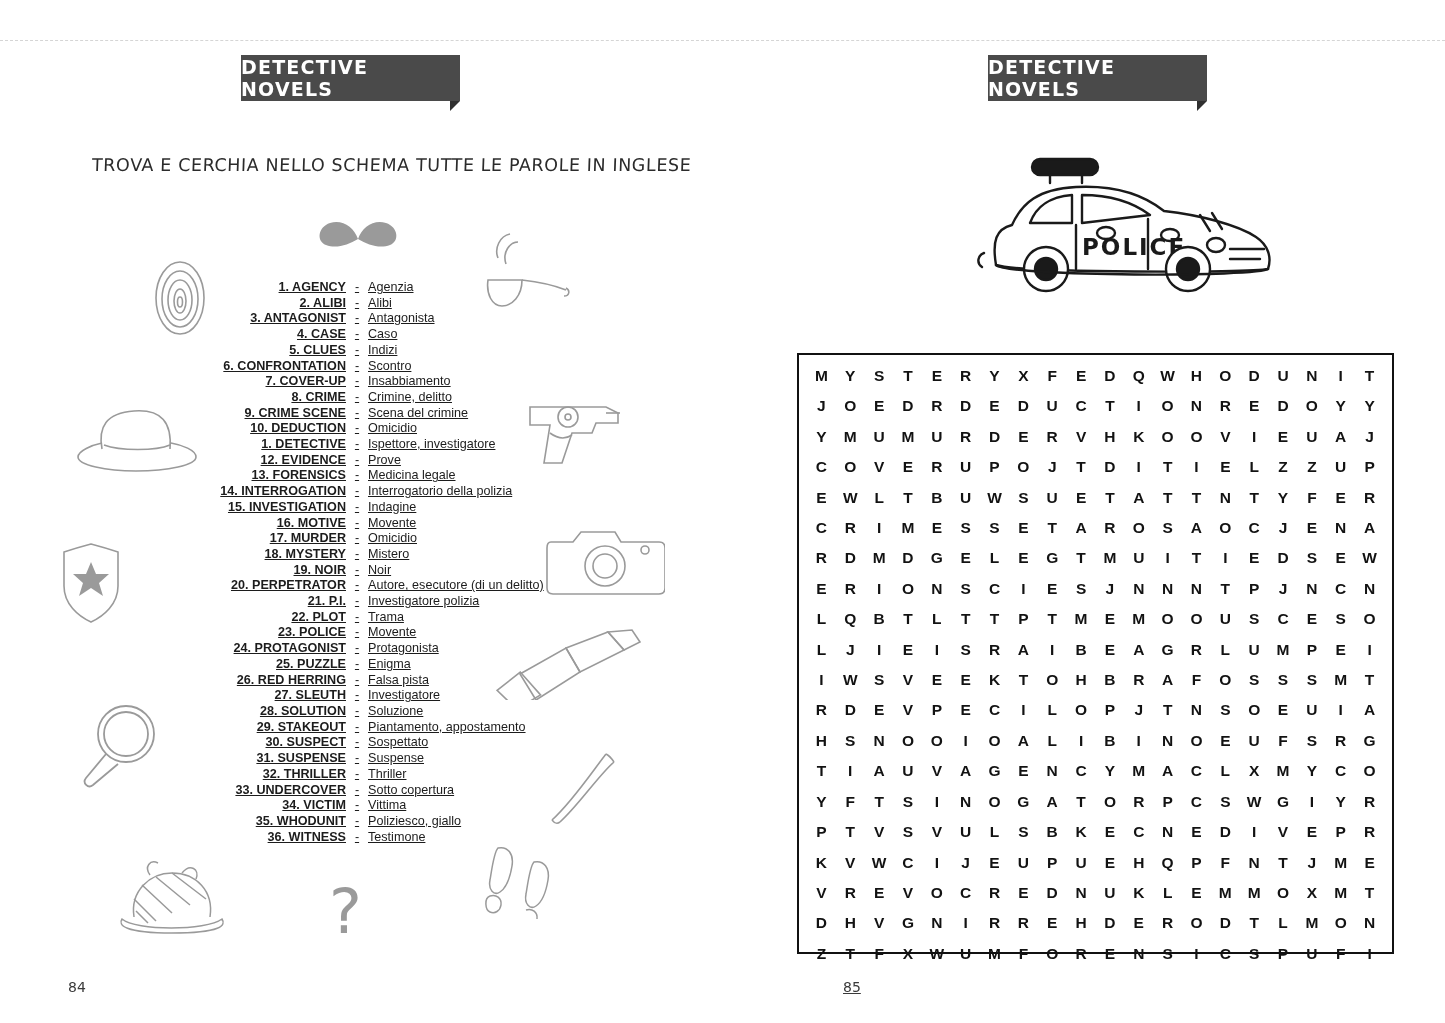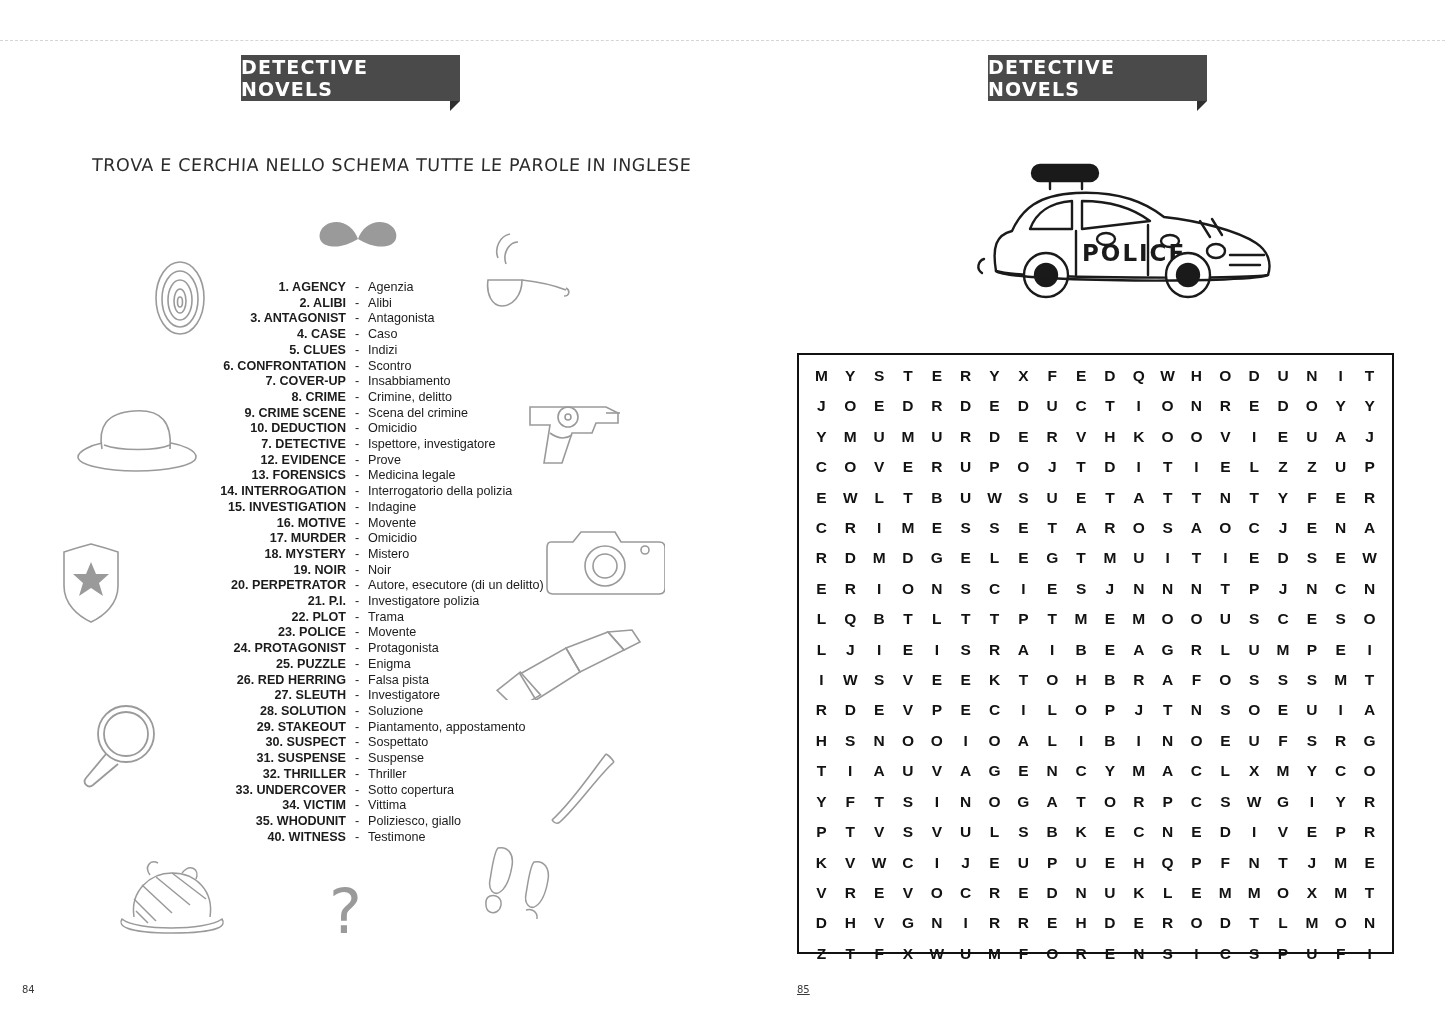--- a/index.html
+++ b/index.html
@@ -51,20 +51,21 @@
     transform: skewX(-2deg);
   }
   
   .wordlist {
     position: absolute;
     left: 150px; top: 280px;
     width: 430px;
     font-size: 12.6px;
     line-height: 15.7px;
     color: #1c1c1c;
+    text-decoration: underline;
   }
   .wl-row { display: flex; align-items: baseline; }
   .wl-num {
     width: 196px; text-align: right;
     font-weight: bold;
     white-space: nowrap;
   }
   .wl-dash { width: 22px; text-align: center; font-weight: normal; }
   .wl-it { font-weight: normal; }
 
@@ -92,27 +93,28 @@
     font-size: 15.5px;
     font-weight: 700;
     color: #121212;
     font-family: "Liberation Sans", sans-serif;
     line-height: 30.4px;
   }
   
   .pageno {
     position: absolute;
     bottom: 28px;
-    font-size: 10px;
+    font-size: 14px;
     color: #3a3a3a;
     font-family: "DejaVu Sans", sans-serif;
+    margin-left: 46px;
   }
   .pageno.left { left: 22px; }
   .pageno.right { left: 797px; text-decoration: underline; }
-  .police-car { position: absolute; left: 900px; top: 151px; }
+  .police-car { position: absolute; left: 900px; top: 145px; }
 </style>
 </head>
 <body>
 
 <div class="page">
 
   <div class="top-rule"></div>
 
   <div class="banner left">
     <span>DETECTIVE NOVELS</span>
@@ -276,21 +278,21 @@
         <div class="wl-num">9. CRIME SCENE</div>
         <div class="wl-dash">-</div>
         <div class="wl-it">Scena del crimine</div>
       </div>
       <div class="wl-row">
         <div class="wl-num">10. DEDUCTION</div>
         <div class="wl-dash">-</div>
         <div class="wl-it">Omicidio</div>
       </div>
       <div class="wl-row">
-        <div class="wl-num">7. DETECTIVE</div>
+        <div class="wl-num">1. DETECTIVE</div>
         <div class="wl-dash">-</div>
         <div class="wl-it">Ispettore, investigatore</div>
       </div>
       <div class="wl-row">
         <div class="wl-num">12. EVIDENCE</div>
         <div class="wl-dash">-</div>
         <div class="wl-it">Prove</div>
       </div>
       <div class="wl-row">
         <div class="wl-num">13. FORENSICS</div>
@@ -401,21 +403,21 @@
         <div class="wl-num">34. VICTIM</div>
         <div class="wl-dash">-</div>
         <div class="wl-it">Vittima</div>
       </div>
       <div class="wl-row">
         <div class="wl-num">35. WHODUNIT</div>
         <div class="wl-dash">-</div>
         <div class="wl-it">Poliziesco, giallo</div>
       </div>
       <div class="wl-row">
-        <div class="wl-num">40. WITNESS</div>
+        <div class="wl-num">36. WITNESS</div>
         <div class="wl-dash">-</div>
         <div class="wl-it">Testimone</div>
       </div>
     </div>
 
   <div class="pageno left">84</div>
 
   <div class="banner right">
     <span>DETECTIVE NOVELS</span>
   </div>

